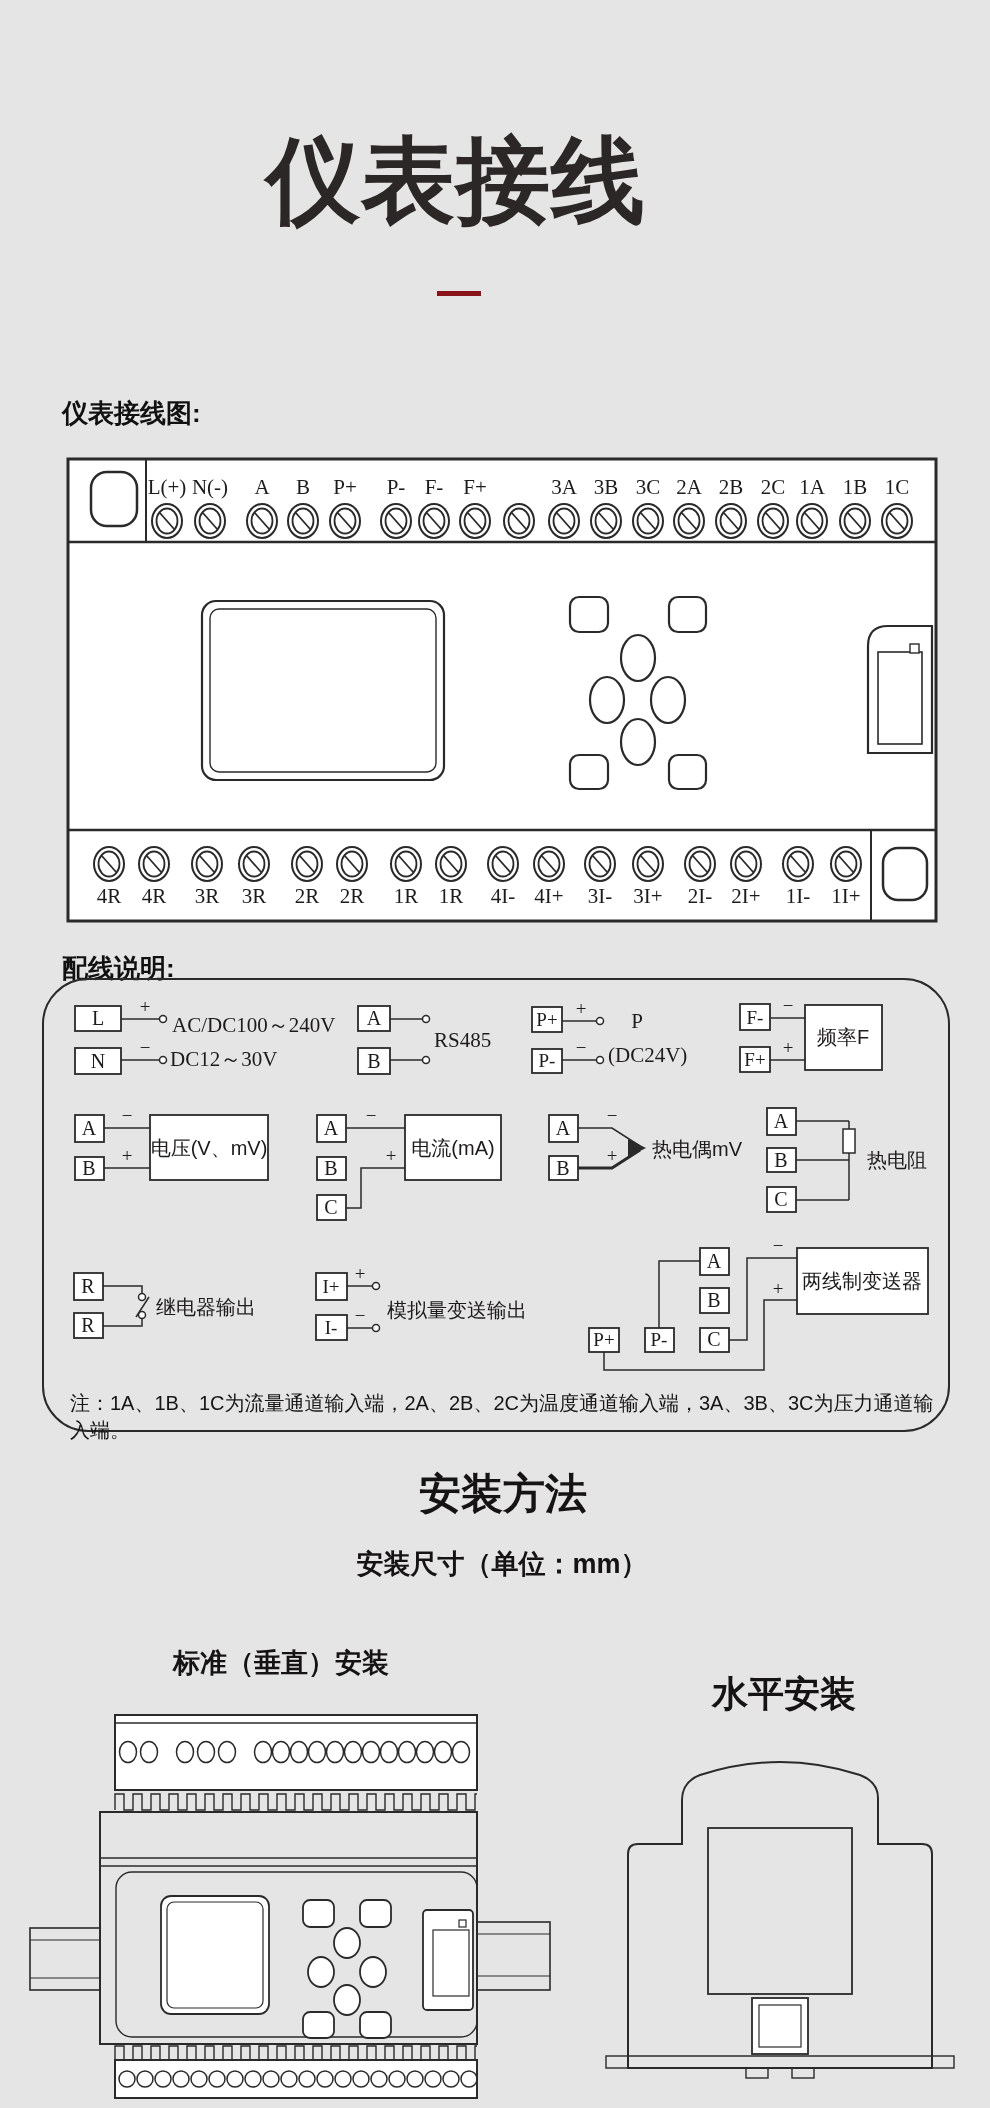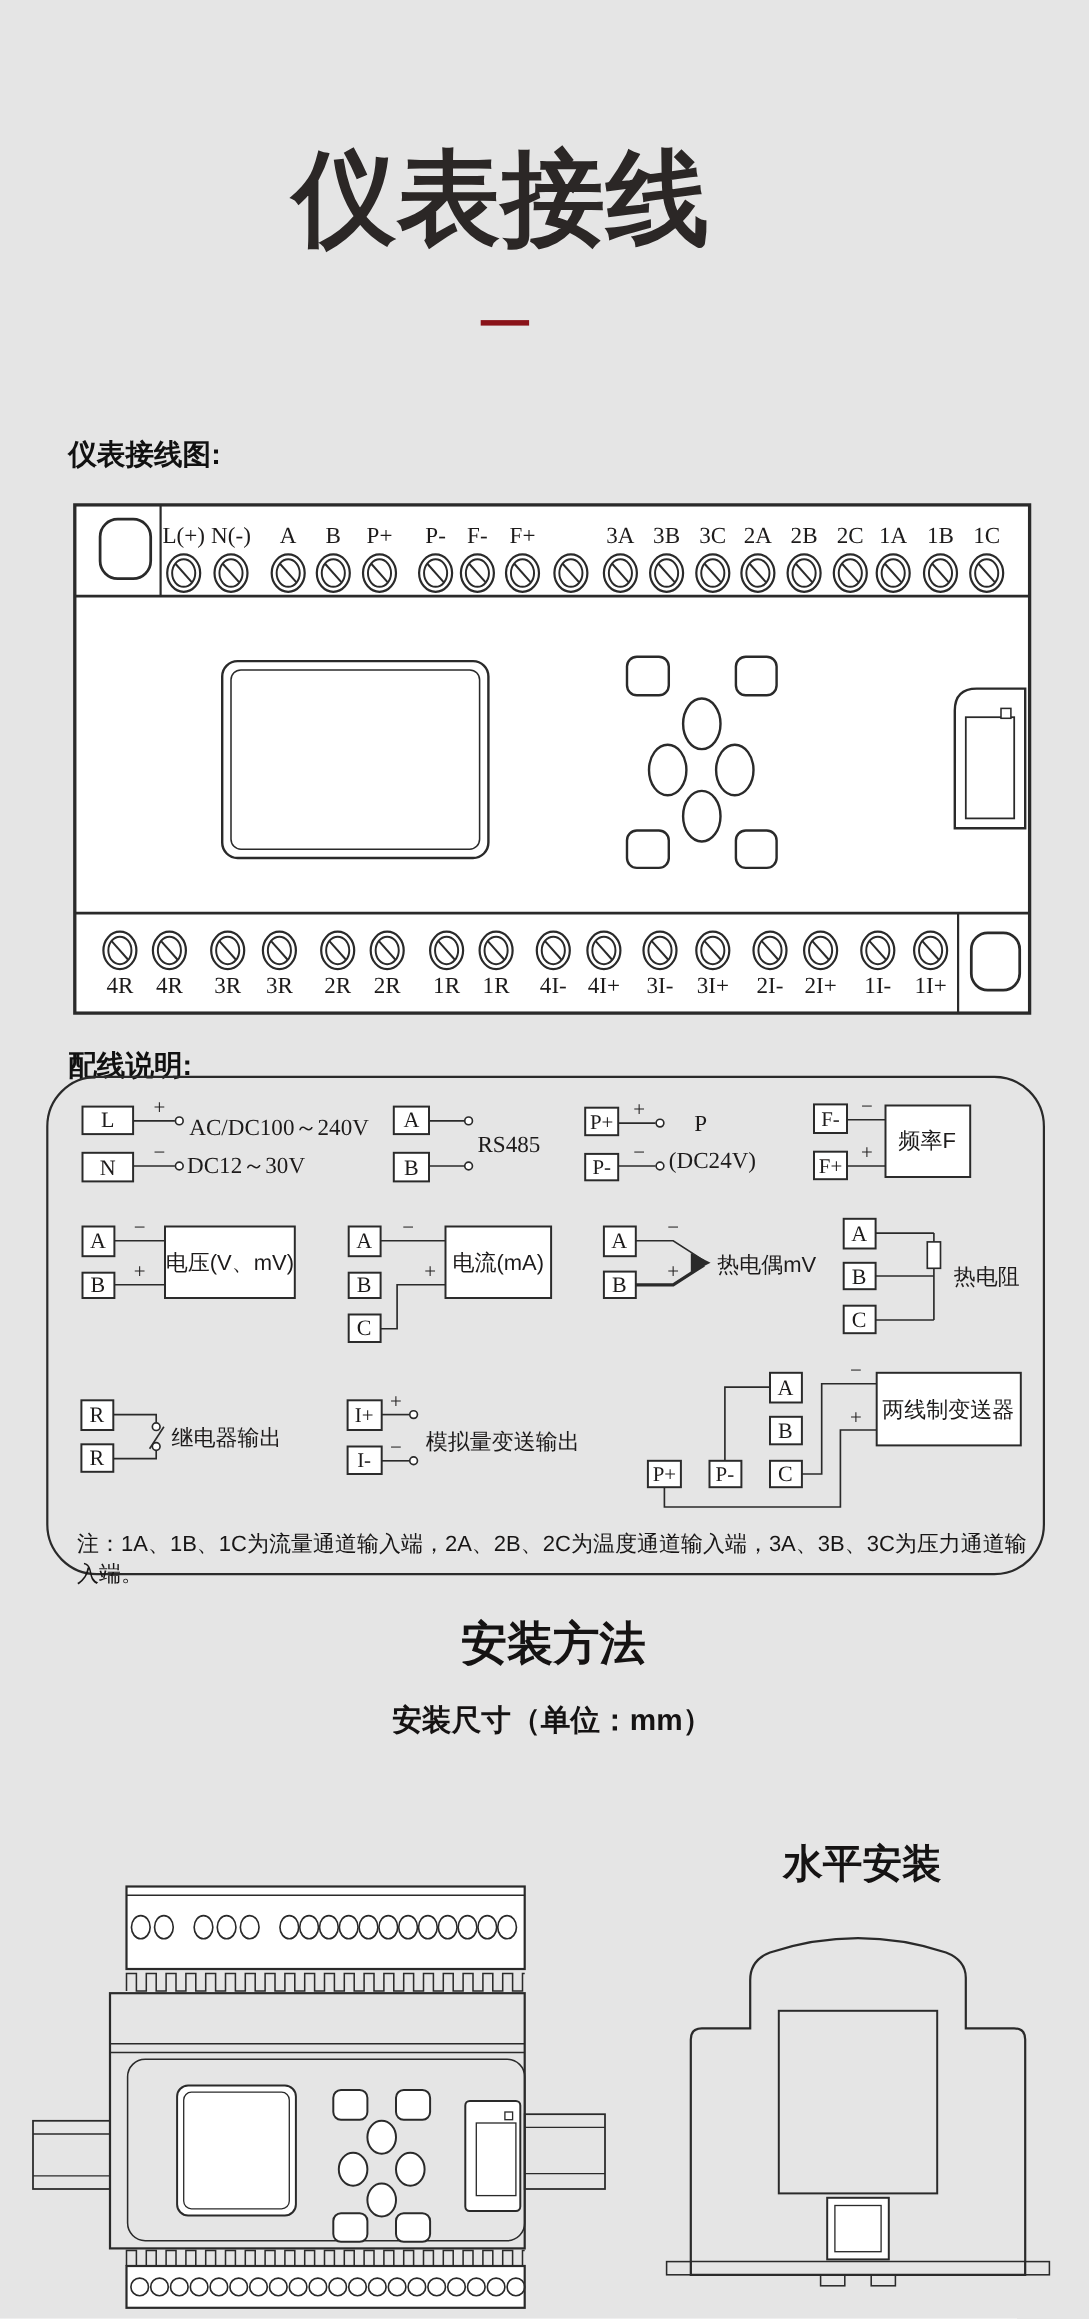--- a/index.html
+++ b/index.html
@@ -437,20 +437,21 @@
       <path class="ln" d="M757,324 L724,324 L724,394 L564,394 L564,376" stroke-width="1.5"></path>
       <text class="tser" x="738" y="276" font-size="19" text-anchor="middle">−</text>
       <text class="tser" x="738" y="319" font-size="19" text-anchor="middle">+</text>
     </g>
   </svg>
 
   <div class="abs note-line">注：1A、1B、1C为流量通道输入端，2A、2B、2C为温度通道输入端，3A、3B、3C为压力通道输入端。</div>
 
   <div class="abs install-title">安装方法</div>
   <div class="abs install-sub">安装尺寸（单位：mm）</div>
+  <div class="abs vert-label">标准（垂直）安装</div>
   <div class="abs horz-label">水平安装</div>
 
   <svg class="abs" style="top:1700px;left:15px;" width="550" height="400" viewBox="0 0 550 400">
     <rect class="bx" x="100" y="15" width="362" height="75" stroke-width="2"></rect>
     <line class="ln" x1="100" y1="23" x2="462" y2="23" stroke-width="1.4"></line>
     <g id="vi-top-holes">
         <ellipse cx="113" cy="52" rx="8.5" ry="10.5" class="ln" stroke-width="1.5"></ellipse>
         <ellipse cx="134" cy="52" rx="8.5" ry="10.5" class="ln" stroke-width="1.5"></ellipse>
         <ellipse cx="170" cy="52" rx="8.5" ry="10.5" class="ln" stroke-width="1.5"></ellipse>
         <ellipse cx="191" cy="52" rx="8.5" ry="10.5" class="ln" stroke-width="1.5"></ellipse>

